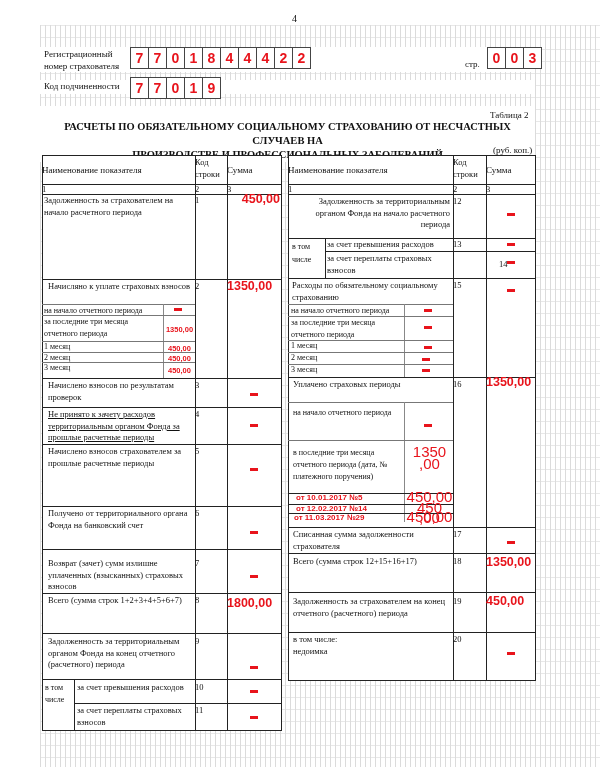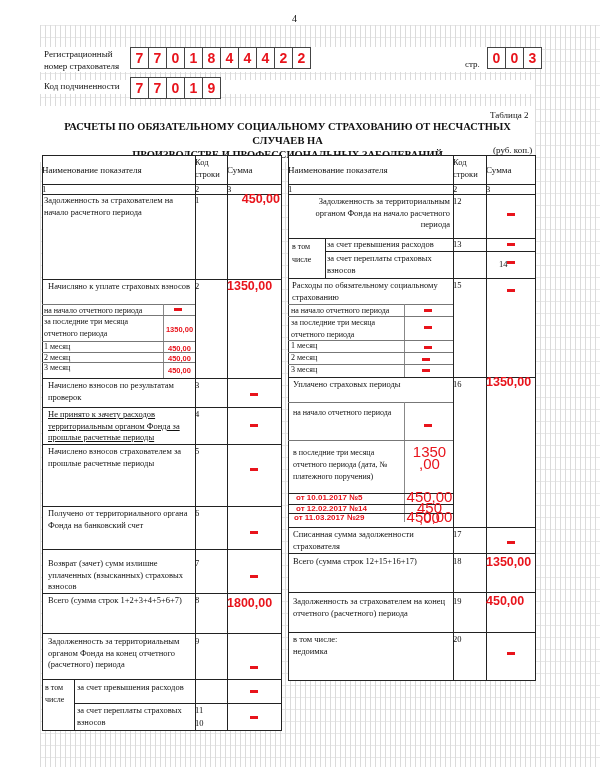--- a/index.html
+++ b/index.html
@@ -168,21 +168,21 @@
 <div class="hl" style="left:42px;top:633px;width:240px;"></div>
 
 <div class="t" style="left:48px;top:636px;width:144px;">Задолженность за территориальным органом Фонда на конец отчетного (расчетного) периода</div>
 <div class="t c" style="left:195px;top:636px;width:32px;">9</div>
 <div class="dash" style="left:250px;top:666px;"></div>
 <div class="hl" style="left:42px;top:679px;width:240px;"></div>
 
 <div class="vl" style="left:74px;top:679px;height:52px;"></div>
 <div class="t sm" style="left:45px;top:682px;width:28px;line-height:12px;">в том числе</div>
 <div class="t" style="left:77px;top:682px;width:118px;">за счет превышения расходов</div>
-<div class="t c" style="left:195px;top:718px;width:32px;">10</div>
+<div class="t c" style="left:195px;top:682px;width:32px;">10</div>
 <div class="dash" style="left:250px;top:690px;"></div>
 <div class="hl" style="left:74px;top:703px;width:208px;"></div>
 <div class="t" style="left:77px;top:705px;width:118px;">за счет переплаты страховых взносов</div>
 <div class="t c" style="left:195px;top:705px;width:32px;">11</div>
 <div class="dash" style="left:250px;top:716px;"></div>
 
 <div class="box" style="left:288px;top:155px;width:248px;height:526px;"></div>
 <div class="vl" style="left:453px;top:155px;height:526px;"></div>
 <div class="vl" style="left:486px;top:155px;height:526px;"></div>
 <div class="t c" style="left:288px;top:165px;width:165px;font-size:9px;">Наименование показателя</div>

